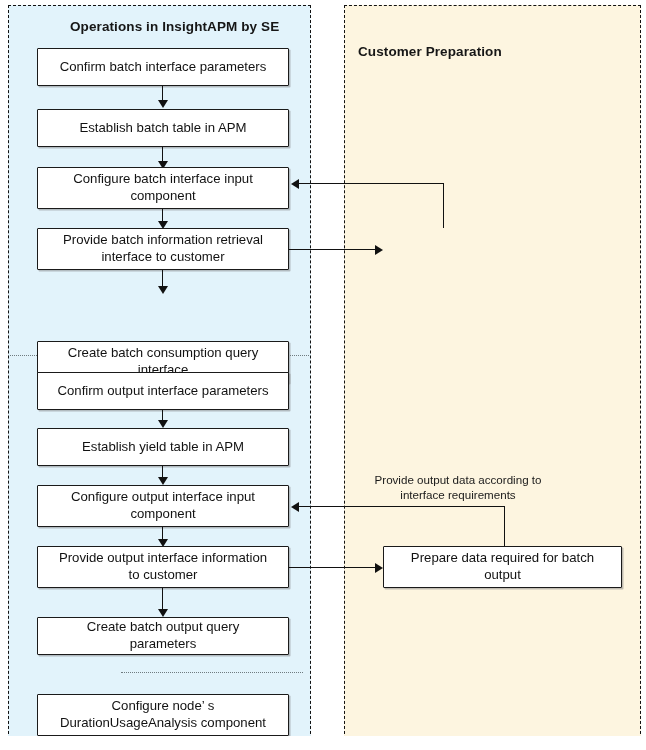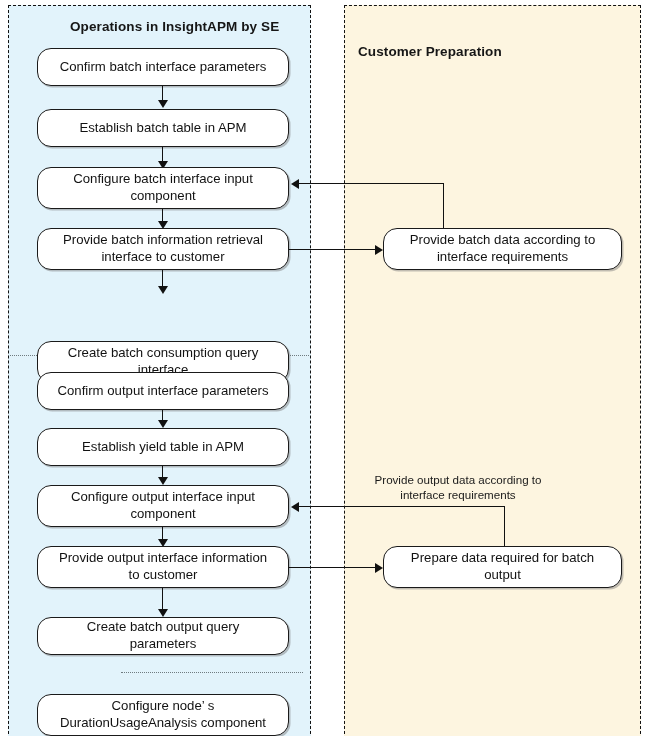--- a/index.html
+++ b/index.html
@@ -67,21 +67,21 @@
   }
   #lane-left-title  { left: 70px;  top: 19px; }
   #lane-right-title { left: 358px; top: 44px; }
 
   
   .node {
     position: absolute;
     box-sizing: border-box;
     background: #ffffff;
     border: 1.5px solid #1a1a1a;
-    border-radius: 14px;
+    border-radius: 1px;
     display: flex;
     align-items: center;
     justify-content: center;
     text-align: center;
     font-size: 13.2px;
     color: #121212;
     line-height: 1.28;
     padding: 2px 17px;
     box-shadow: 1.5px 1.5px 0 rgba(120,120,120,0.45);
   }
@@ -186,21 +186,20 @@
 
   <div class="node node-left h42" style="top:546px;">Provide output interface information to customer</div>
 
   <div class="vline" style="left:162px; top:588px; height:22px;"></div>
   <div class="arrow-down" style="left:157.5px; top:609px;"></div>
 
   <div class="node node-left h38" style="top:617px;">Create batch output query parameters</div>
 
   <div class="node node-left h42" style="top:694px;">Configure node’ s DurationUsageAnalysis component</div>
 
-  <div class="node node-right h42" style="top:228px;">Provide batch data according to interface requirements</div>
 
   <div class="node node-right h42" style="top:546px;">Prepare data required for batch output</div>
 
   <div class="vline" style="left:443px; top:183px; height:45px;"></div>
   <div class="hline" style="left:299px; top:183px; width:145px;"></div>
   <div class="arrow-left" style="left:291px; top:178.5px;"></div>
 
   <div class="hline" style="left:289px; top:249px; width:86px;"></div>
   <div class="arrow-right" style="left:375px; top:244.5px;"></div>
 

